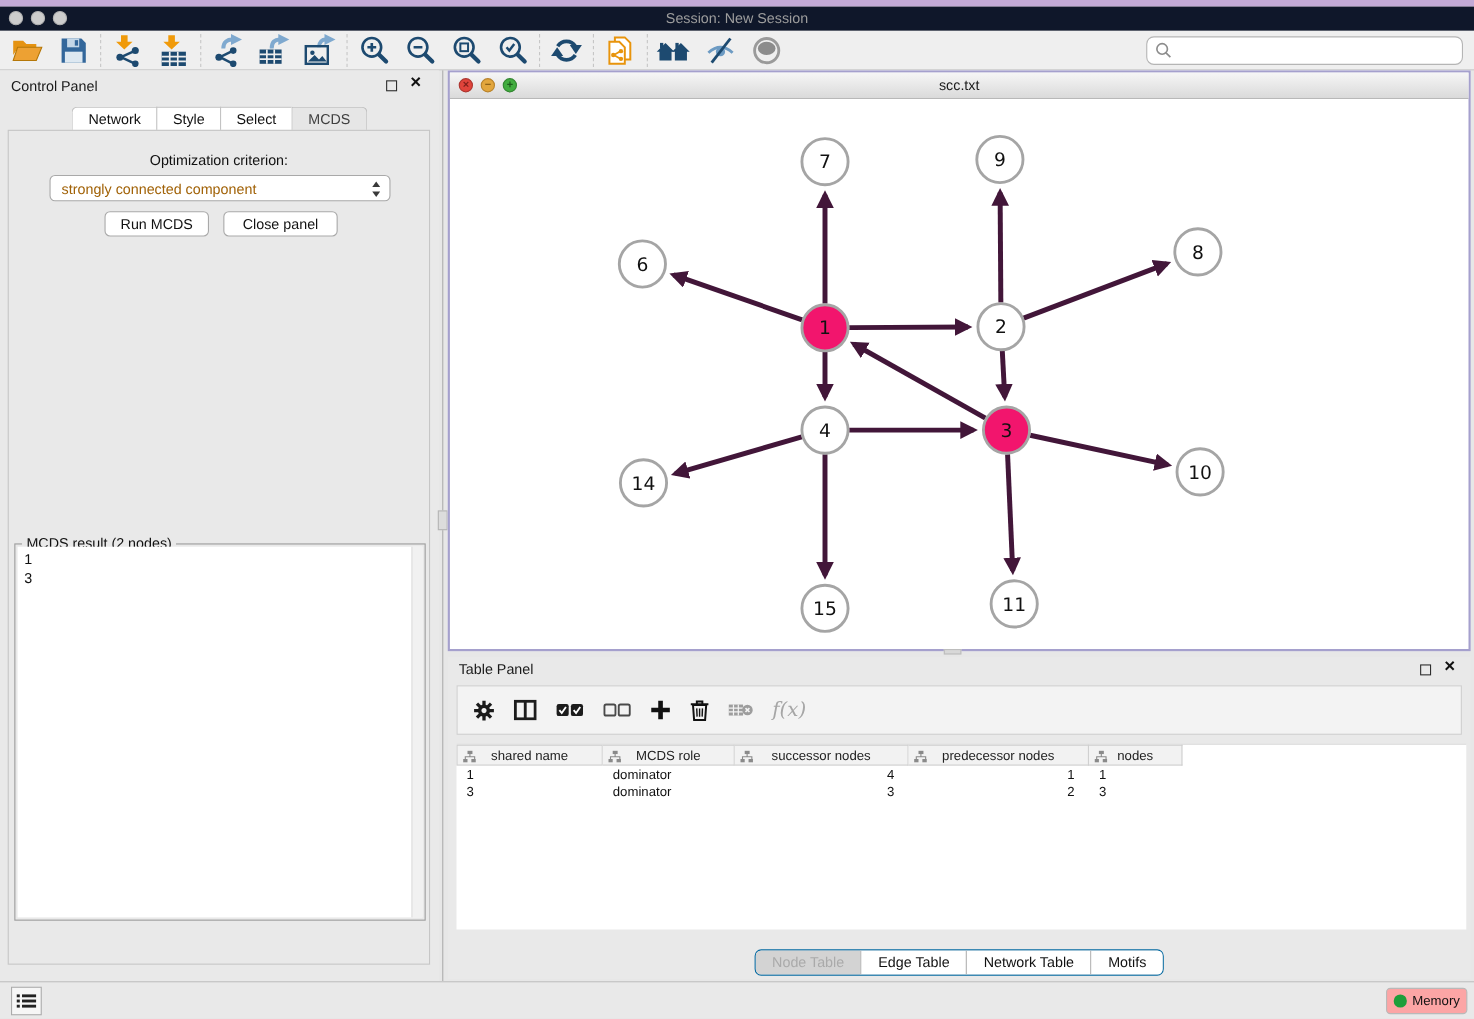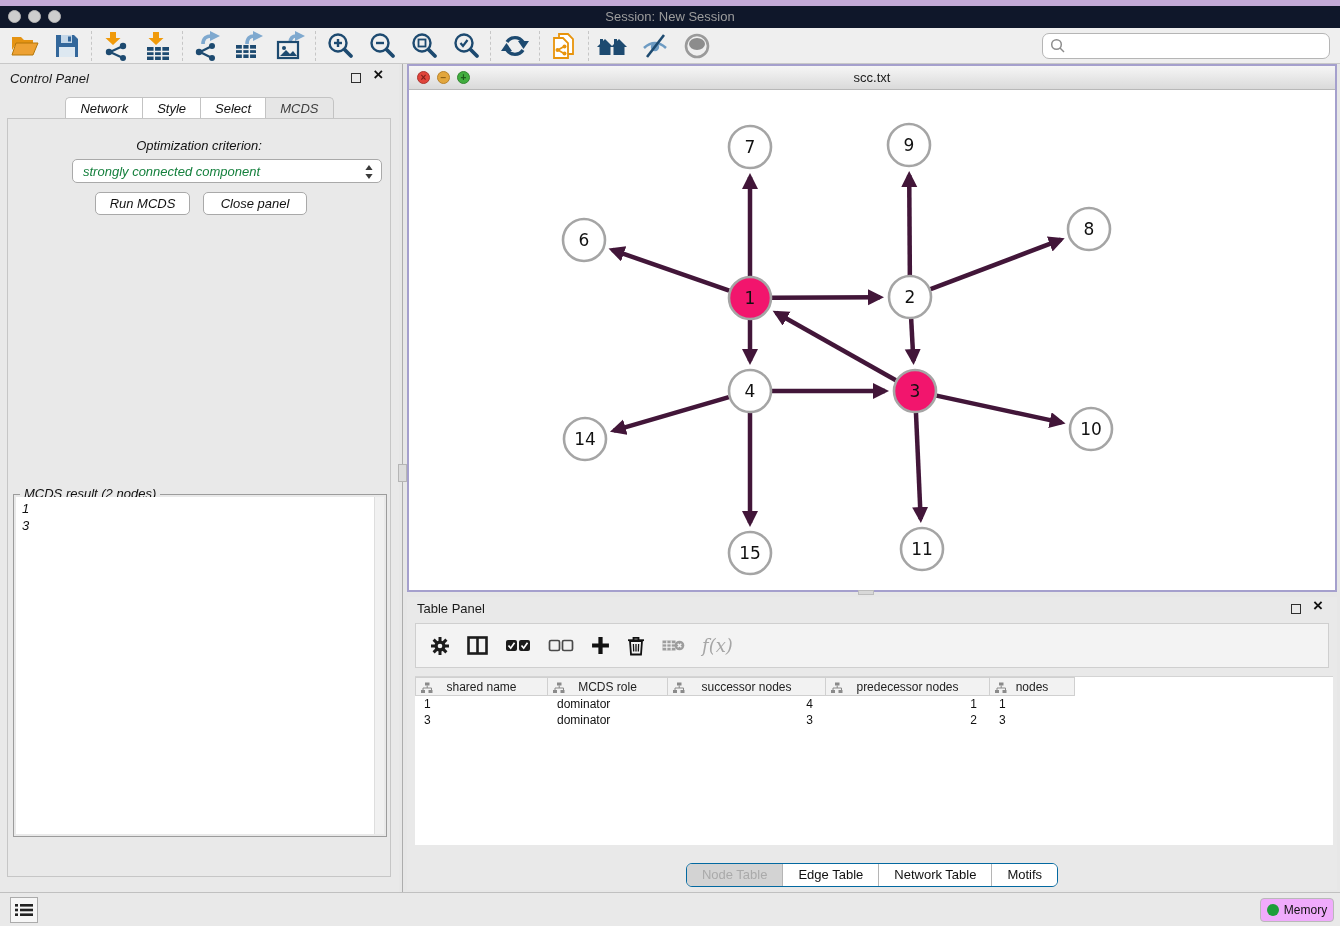--- a/index.html
+++ b/index.html
@@ -17,35 +17,35 @@
   .main-toolbar { position:absolute; left:0; top:28px; width:1340px; height:36px; background:#efefef;
                   border-bottom:1px solid #c8c8c8; display:flex; align-items:center; padding-left:4px; }
   .tb-btn { width:42px; height:34px; display:flex; align-items:center; justify-content:center; }
   .tb-sep { width:0; height:30px; border-left:1px dashed #c6c6c6; margin:0 3px; }
   .search-wrap { margin-left:auto; margin-right:10px; position:relative; }
   .search-wrap input { width:288px; height:26px; border:1px solid #b5b5b5; border-radius:7px; background:#fff;
                        padding-left:28px; font-size:13px; outline:none; }
   .search-glass { position:absolute; left:8px; top:5px; }
 
   
-  .control-panel { position:absolute; left:0; top:64px; width:399px; height:828px; background:#e9e9e9;font-style:italic; }
+  .control-panel { position:absolute; left:0; top:64px; width:399px; height:828px; background:#e9e9e9; }
   .cp-title { position:absolute; left:10px; top:7px; font-size:13px; color:#1a1a1a; }
   .panel-float { position:absolute; top:9px; width:10px; height:10px; border:1.5px solid #2e2e2e; background:transparent; }
   .panel-close { position:absolute; top:2px; font-size:17px; font-weight:700; color:#111; line-height:18px; }
   .cp-float { right:38px; } .cp-close { right:16px; }
   .cp-tabs { position:absolute; left:0; top:33px; width:100%; display:flex; justify-content:center; }
   .cp-tab { font-size:13px; padding:3px 14px 4px; background:#fff; border:1px solid #c3c3c3; border-right:none;
             color:#111; }
   .cp-tab:first-child { border-top-left-radius:5px; }
   .cp-tab:last-child { border-right:1px solid #c3c3c3; border-top-right-radius:5px; }
   .cp-tab.active { background:#e6e6e6; color:#404040; border-bottom-color:#e6e6e6; }
   .cp-box { position:absolute; left:7px; top:54px; width:384px; height:759px; border:1px solid #c6c6c6; background:#e9e9e9; }
   .opt-label { position:absolute; left:0; width:100%; top:19px; text-align:center; font-size:13px; color:#111; }
   .dropdown { position:absolute; left:37px; top:40px; width:310px; height:24px; background:#fff; border:1px solid #a9a9a9;
-              border-radius:5px; font-size:13px; display:flex; align-items:center; padding-left:10px; color:#15803d;margin-left:27px; }
+              border-radius:5px; font-size:13px; display:flex; align-items:center; padding-left:10px; color:#a16207; }
   .dd-arrows { position:absolute; right:7px; top:4px; }
   .btn { position:absolute; height:23px; background:#fff; border:1px solid #a9a9a9; border-radius:5px; font-size:13px;
          display:flex; align-items:center; justify-content:center; color:#111; }
   .btn-run { left:87px; top:73px; width:95px; }
   .btn-closep { left:195px; top:73px; width:104px; }
   .fieldset { position:absolute; left:5px; top:375px; width:374px; height:343px; border:1px solid #9c9c9c; }
   .fieldset legend, .fs-legend { position:absolute; top:-9px; left:6px; background:#e9e9e9; padding:0 4px; font-size:13px; color:#111; }
   .fs-inner { position:absolute; inset:2px; background:#fff; }
   .fs-scroll { position:absolute; right:0; top:0; bottom:0; width:10px; background:#f1f1f1; border-left:1px solid #dedede; }
   .fs-text { font-size:13px; line-height:17px; padding:3px 6px; color:#111; font-family:"Liberation Sans",sans-serif; white-space:pre; }
@@ -91,21 +91,21 @@
   .tp-tabs { position:absolute; left:0; right:0; top:266px; display:flex; justify-content:center; }
   .tp-tabgroup { display:flex; border:1px solid #0369a1; border-radius:6px; overflow:hidden; }
   .bt-tab { font-size:13px; padding:3px 15px 4px; background:#fff; color:#111; border-left:1px solid #b5b5b5; }
   .bt-tab:first-child { border-left:none; }
   .bt-tab.active { background:#d3d3d3; color:#aaaaaa; }
 
   
   .status-bar { position:absolute; left:0; top:892px; width:1340px; height:34px; background:#e9e9e9; border-top:1px solid #c0c0c0; }
   .list-btn { position:absolute; left:10px; top:4px; width:28px; height:26px; background:#f6f6f6; border:1px solid #ababab;
               display:flex; align-items:center; justify-content:center; }
-  .memory-btn { position:absolute; right:6px; top:5px; width:74px; height:24px; background:#f0abfc; border:1px solid #b9b9b9;
+  .memory-btn { position:absolute; right:6px; top:5px; width:74px; height:24px; background:#fca5a5; border:1px solid #b9b9b9;
                 border-radius:4px; display:flex; align-items:center; justify-content:center; gap:5px; font-size:12px; color:#111; }
   .mem-dot { width:12px; height:12px; border-radius:50%; background:#1d9e3a; }
 </style>
 </head>
 <body>
 
 <div id="app">
 
   <div class="top-strip"></div>
 

